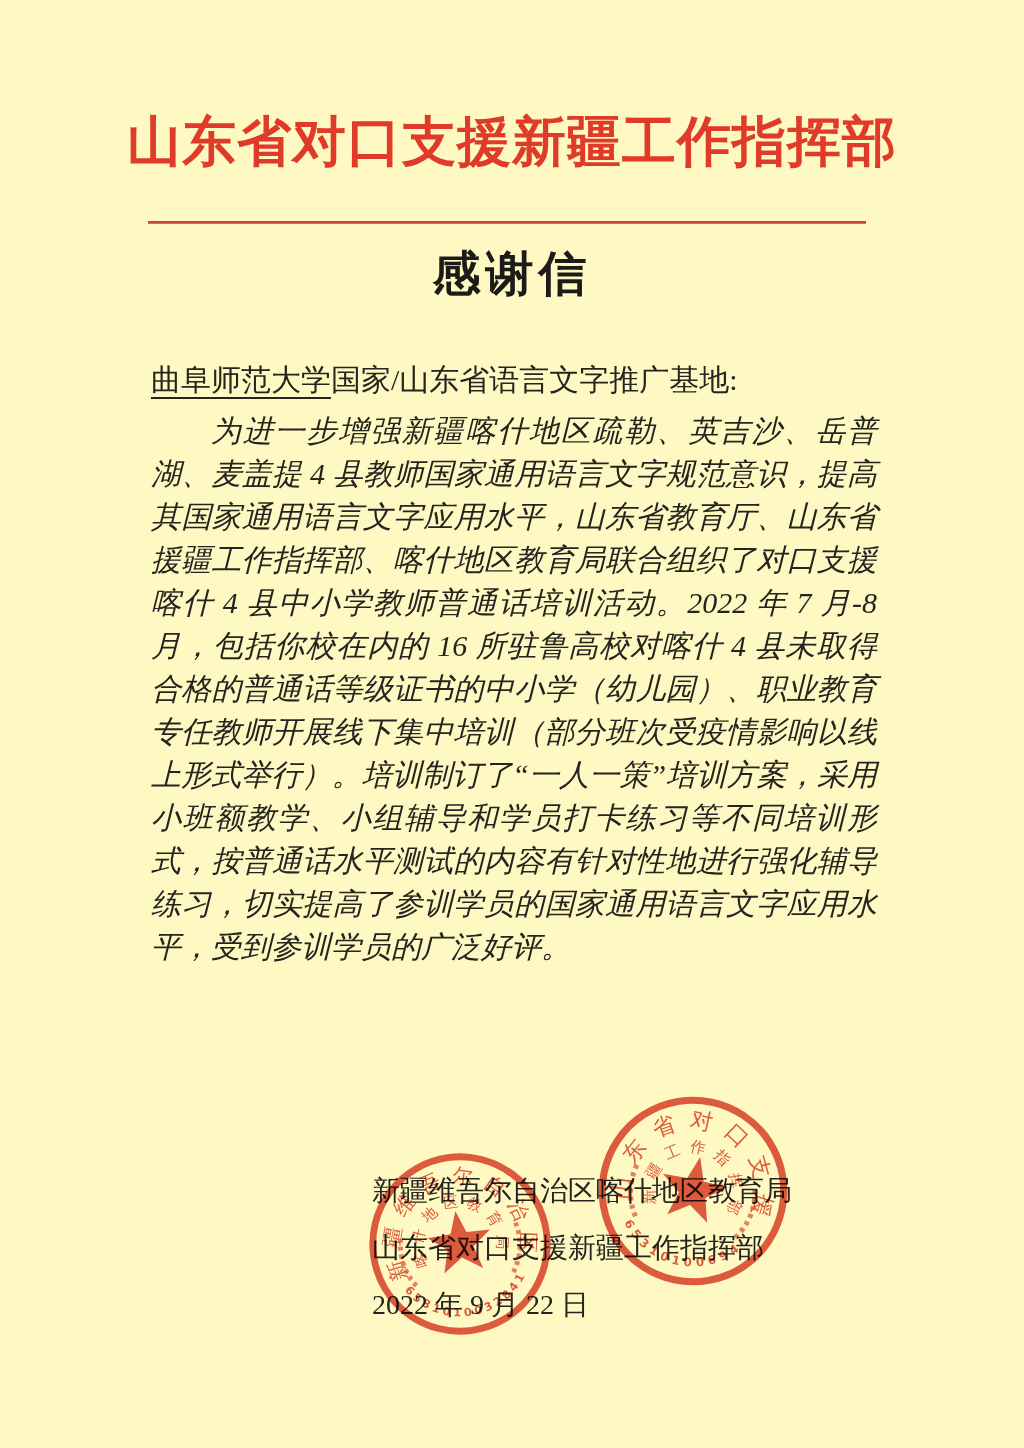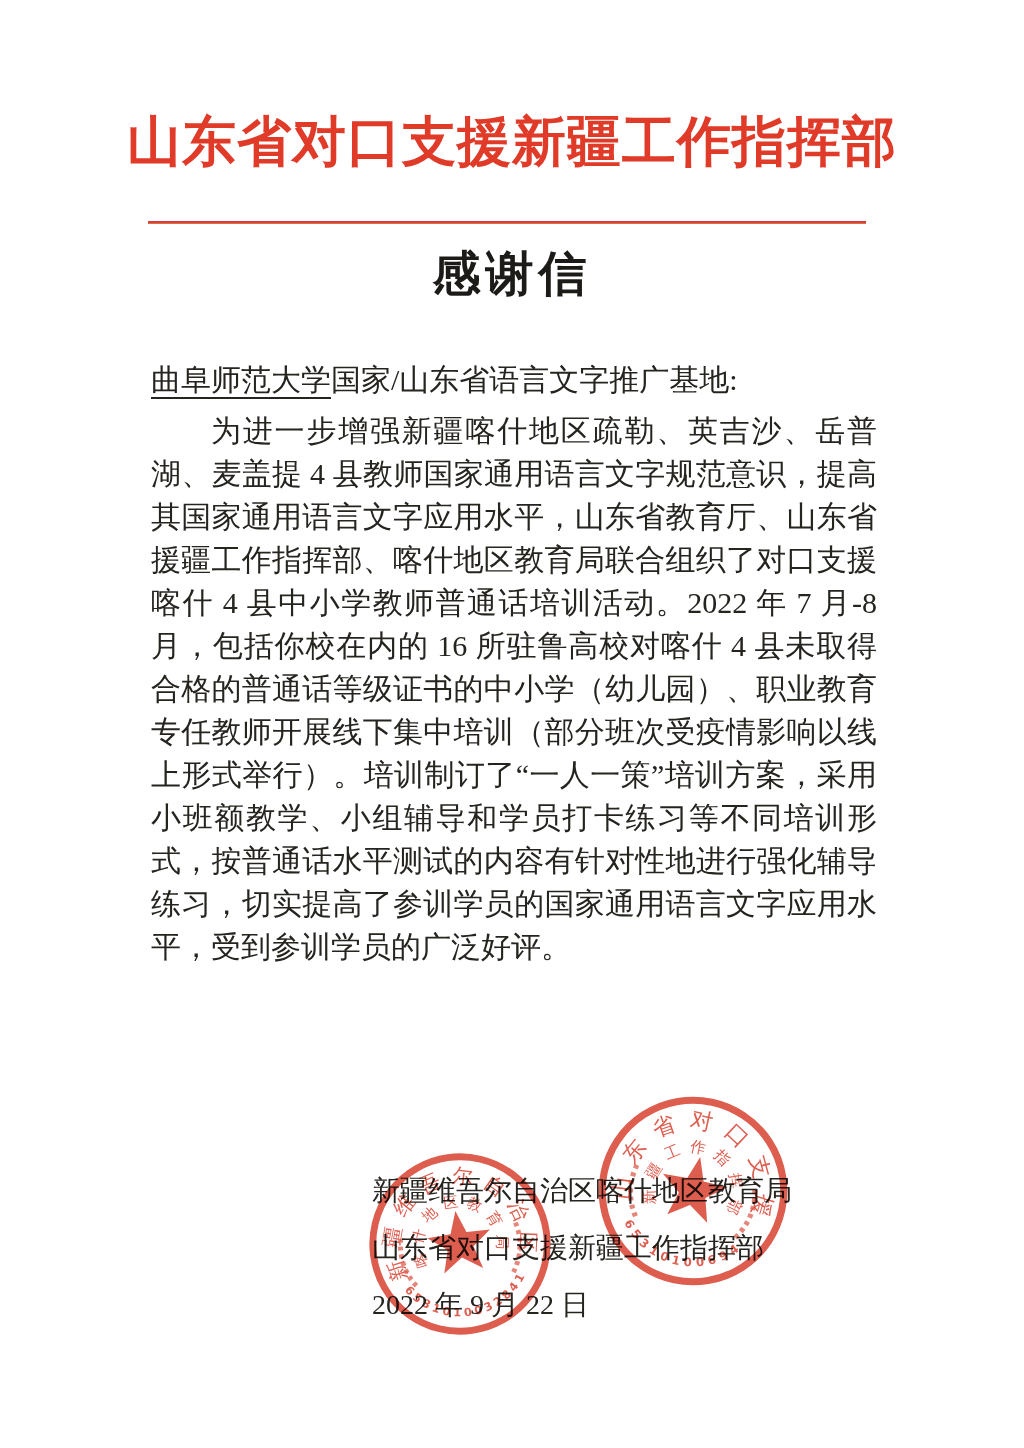--- a/index.html
+++ b/index.html
@@ -1,18 +1,18 @@
 <!DOCTYPE html>
 <html><head>
 <meta charset="utf-8">
 <style>
   html,body{margin:0;padding:0;background:#e8e8e8;}
   .page{
     position:relative;width:1024px;height:1448px;margin:0 auto;
-    background:#ffffff;overflow:hidden;
+    background:#fef9c3;overflow:hidden;
     font-family:"Liberation Serif","DejaVu Serif",serif;color:#26241f;
   }
   .letterhead{
     position:absolute;top:106px;left:0;width:100%;text-align:center;
     font-size:54px;font-weight:bold;color:#e03a29;letter-spacing:1px;
     font-family:"Liberation Serif","DejaVu Serif",serif;white-space:nowrap;
   }
   .rule{
     position:absolute;top:221px;left:148px;width:718px;height:3px;
     background:linear-gradient(180deg,#d13553 0%,#d6452f 60%,#e98a4a 100%);
@@ -20,21 +20,21 @@
   .title{
     position:absolute;top:242px;left:0;width:100%;margin:0;text-align:center;
     font-size:48px;font-weight:bold;color:#1c1b18;letter-spacing:5px;
     font-family:"Liberation Sans","DejaVu Sans",sans-serif;
   }
   .body{
     position:absolute;top:350px;left:143px;width:742px;
     font-size:30px;line-height:43px;text-align:justify;
   }
   .body p{margin:8px;}
-  .para{text-indent:2em;}
+  .para{text-indent:2em;font-style:italic;}
   .u{text-decoration:underline;text-underline-offset:7px;text-decoration-thickness:2px;}
   .sig{
     position:absolute;top:1162px;left:372px;width:428px;text-align:left;
     font-size:28px;line-height:57px;white-space:nowrap;
   }
   .stamp{position:absolute;mix-blend-mode:multiply;opacity:.88;}
   .stamp-left{left:362px;top:1146px;width:196px;height:196px;transform:rotate(-8deg);}
   .stamp-right{left:591px;top:1089px;width:204px;height:204px;transform:rotate(12deg);}
   .stamp text{font-family:"DejaVu Sans","Liberation Sans",sans-serif;}
 </style>

